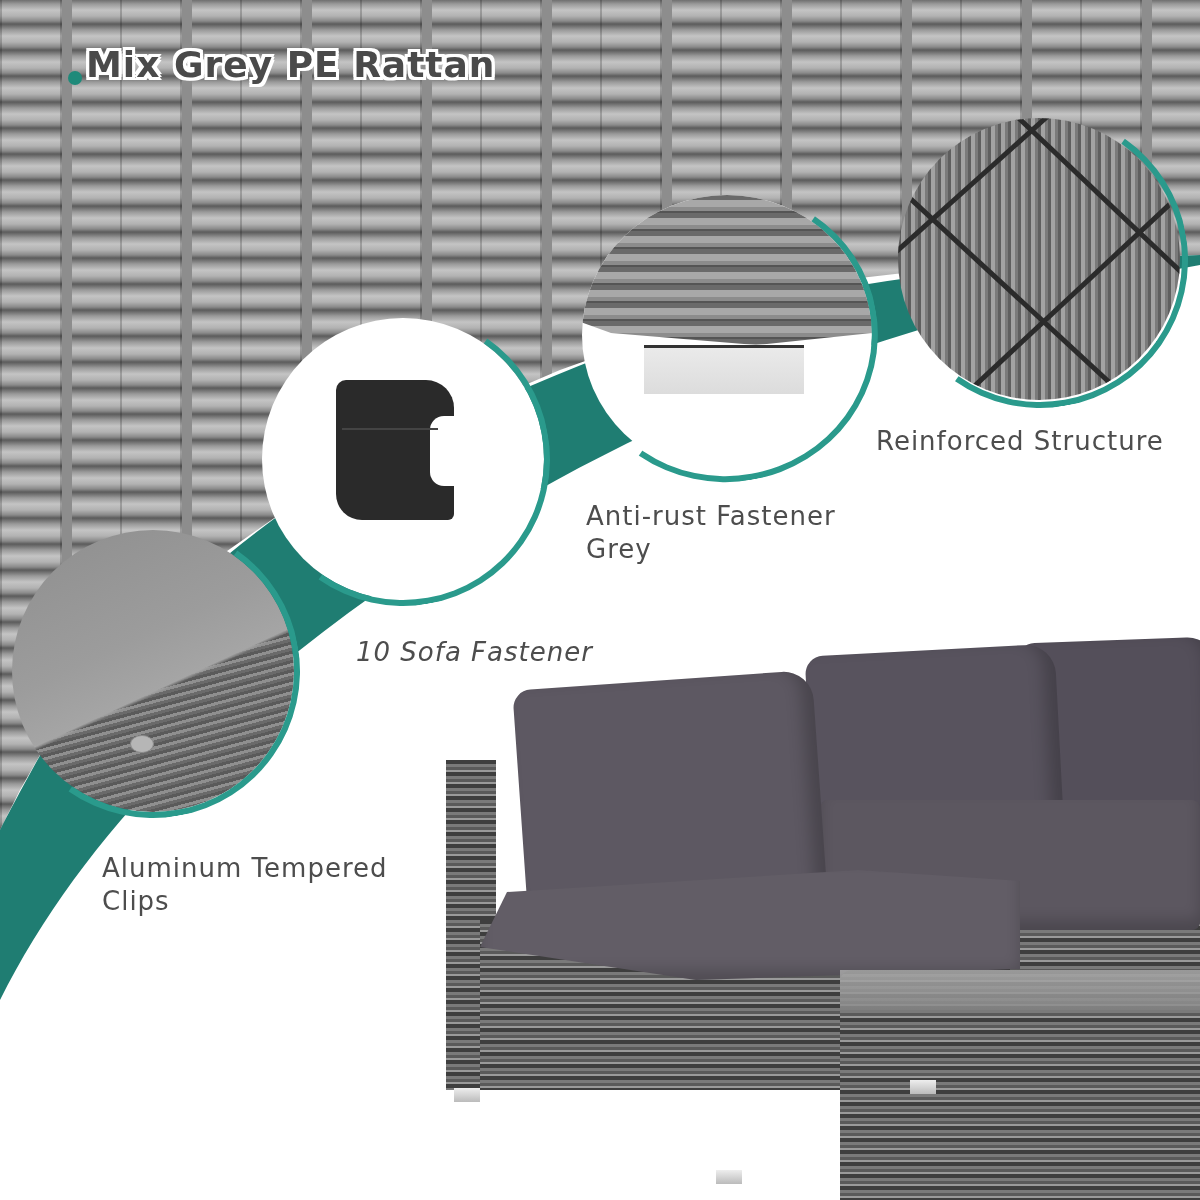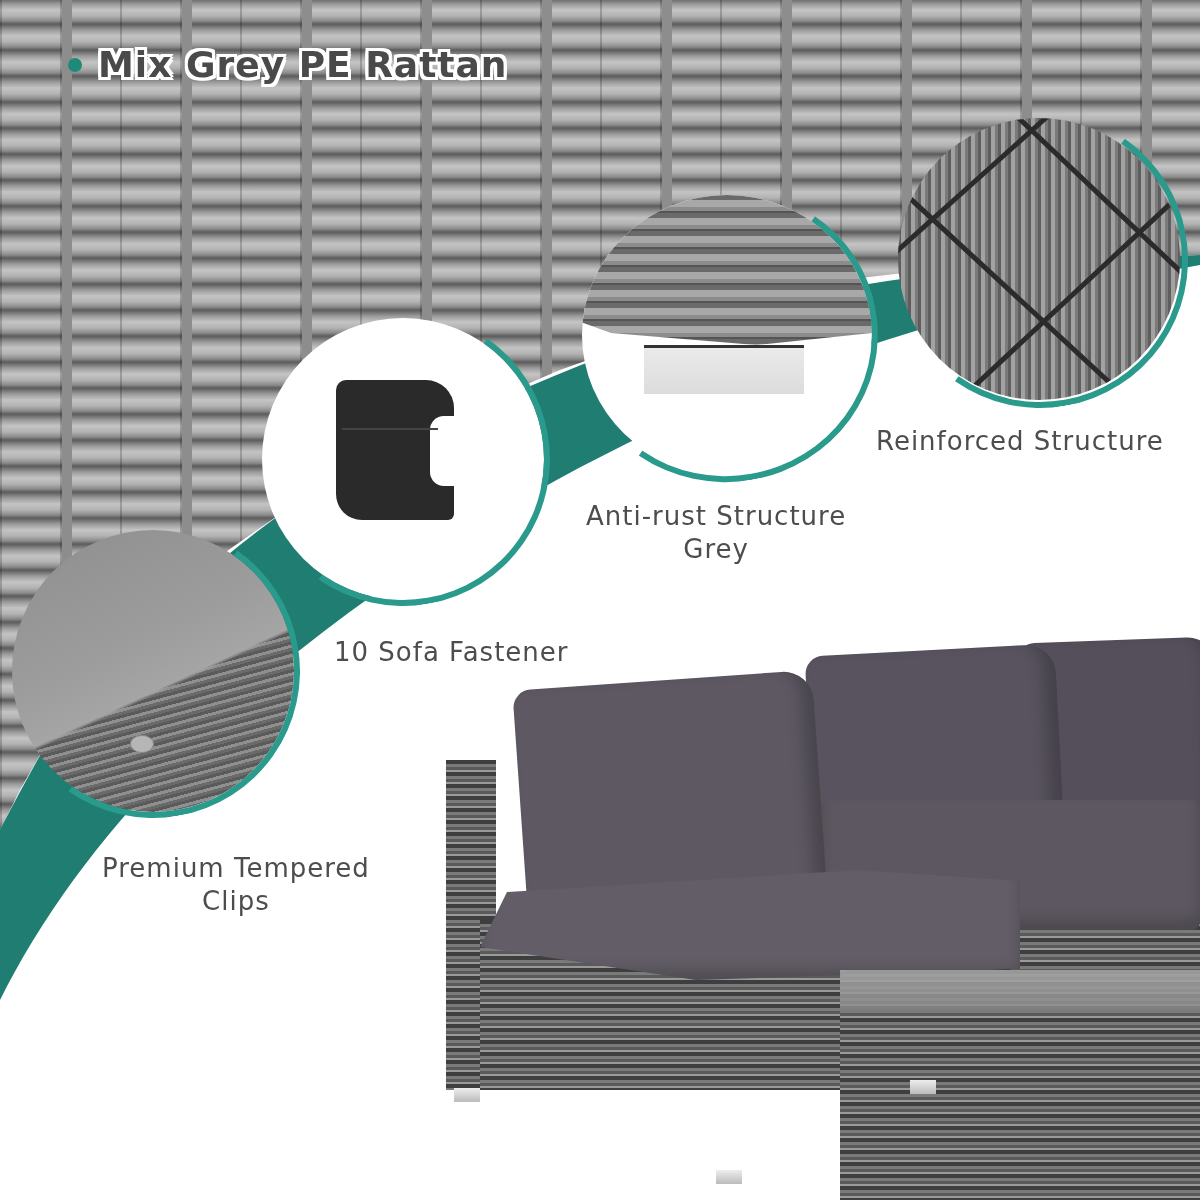--- a/index.html
+++ b/index.html
@@ -23,21 +23,21 @@
       content: ""; position: absolute; inset: 0;
       background: repeating-linear-gradient(90deg, rgba(60,60,60,0.25) 0 2px, rgba(0,0,0,0) 2px 60px);
       mix-blend-mode: multiply;
     }
 
     
     .teal-band { position: absolute; inset: 0; pointer-events: none; }
 
     
     .title {
-      position: absolute; left: 68px; top: 44px; display: flex; align-items: center; gap: 16px;
+      position: absolute; left: 68px; top: 44px; display: flex; align-items: flex-end; gap: 4px;
     }
     .title .dot { width: 14px; height: 14px; border-radius: 50%; background: #1f8a7a; }
     .title .text {
       font-family: "DejaVu Sans", sans-serif; font-weight: bold; font-size: 36px;
       color: #4a4a4a; letter-spacing: 1px;
       -webkit-text-stroke: 0px;
       text-shadow:
         -3px -3px 0 #fff, 3px -3px 0 #fff, -3px 3px 0 #fff, 3px 3px 0 #fff,
         0 -3px 0 #fff, 0 3px 0 #fff, -3px 0 0 #fff, 3px 0 0 #fff;
     }
@@ -85,25 +85,25 @@
       background: linear-gradient(180deg, #eaeaea, #dcdcdc); border-top: 3px solid #333;
     }
     .c-struct { left: 898px; top: 118px; width: 282px; height: 282px; background:
       repeating-linear-gradient(90deg, #5e5e5e 0 3px, #a2a2a2 3px 7px, #7a7a7a 7px 10px);
     }
     .c-struct svg { position: absolute; inset: 0; }
 
     
     .label {
       position: absolute; font-family: "DejaVu Sans", sans-serif; font-size: 26px;
-      color: #4d4d4d; line-height: 33px; letter-spacing: 1px; text-align: center;
+      color: #4d4d4d; line-height: 33px; letter-spacing: 1px;
     }
     .l-struct { left: 876px; top: 425px; }
     .l-feet { left: 586px; top: 500px; }
-    .l-clips { left: 334px; top: 636px; }
+    .l-clips { left: 356px; top: 636px; font-style: italic; }
     .l-glass { left: 102px; top: 852px; }
 
     
     .sofa { position: absolute; left: 440px; top: 620px; width: 760px; height: 580px; }
     .wicker {
       background:
         repeating-linear-gradient(180deg, #3e3e3e 0 4px, #7a7a7a 4px 7px, #5a5a5a 7px 10px, #9a9a9a 10px 12px);
     }
     .arm { position: absolute; left: 6px; top: 140px; width: 50px; height: 330px; }
     .base-left { position: absolute; left: 40px; top: 300px; width: 530px; height: 170px; }
@@ -176,28 +176,28 @@
 
   <div class="callout c-glass">
     <div class="pad"></div>
   </div>
   <div class="ring" style="left:6px;top:524px;width:294px;height:294px;"></div>
 
   <div class="label l-struct">
     <div>Reinforced Structure</div>
   </div>
   <div class="label l-feet">
-    <div>Anti-rust Structure</div>
+    <div>Anti-rust Fastener</div>
     <div>Grey</div>
   </div>
   <div class="label l-clips">
     <div>10 Sofa Fastener</div>
   </div>
   <div class="label l-glass">
-    <div>Premium Tempered</div>
+    <div>Aluminum Tempered</div>
     <div>Clips</div>
   </div>
 
   <div class="sofa">
     <div class="pillow p3"></div>
     <div class="pillow p2"></div>
     <div class="base-right wicker"></div>
     <div class="cushion-seat seat2"></div>
     <div class="arm wicker"></div>
     <div class="base-left wicker"></div>

